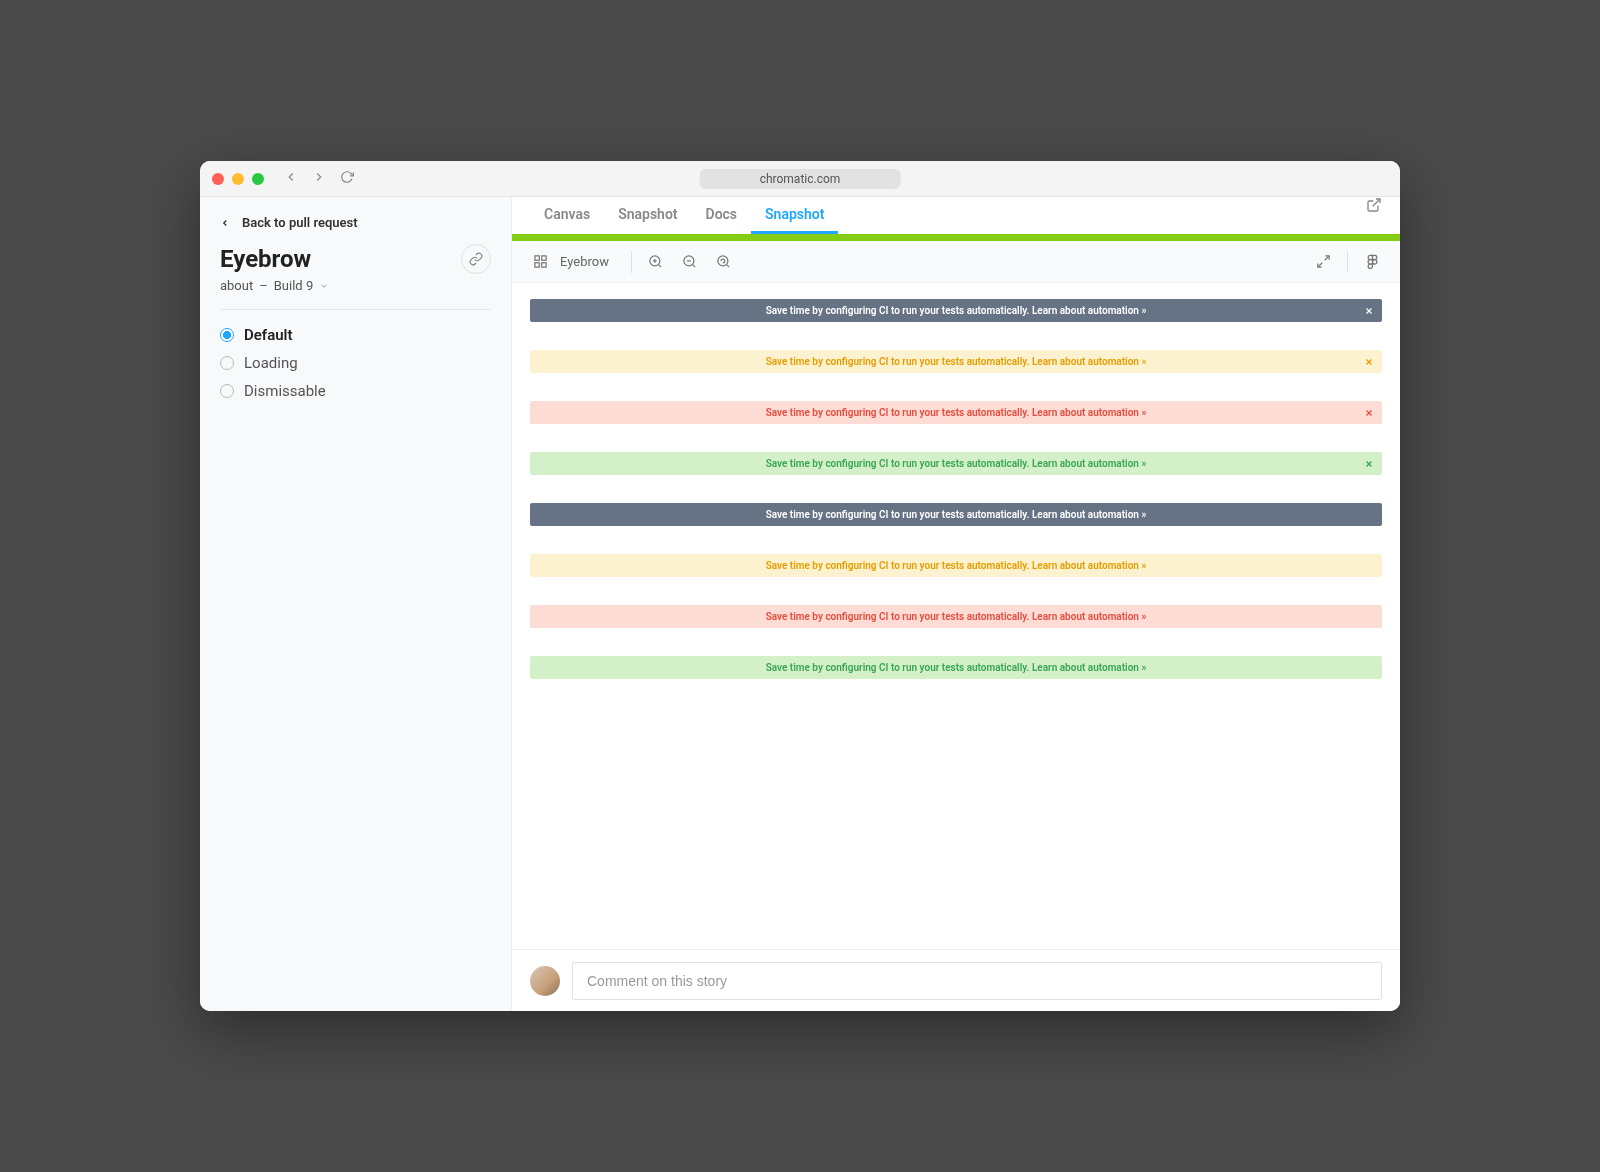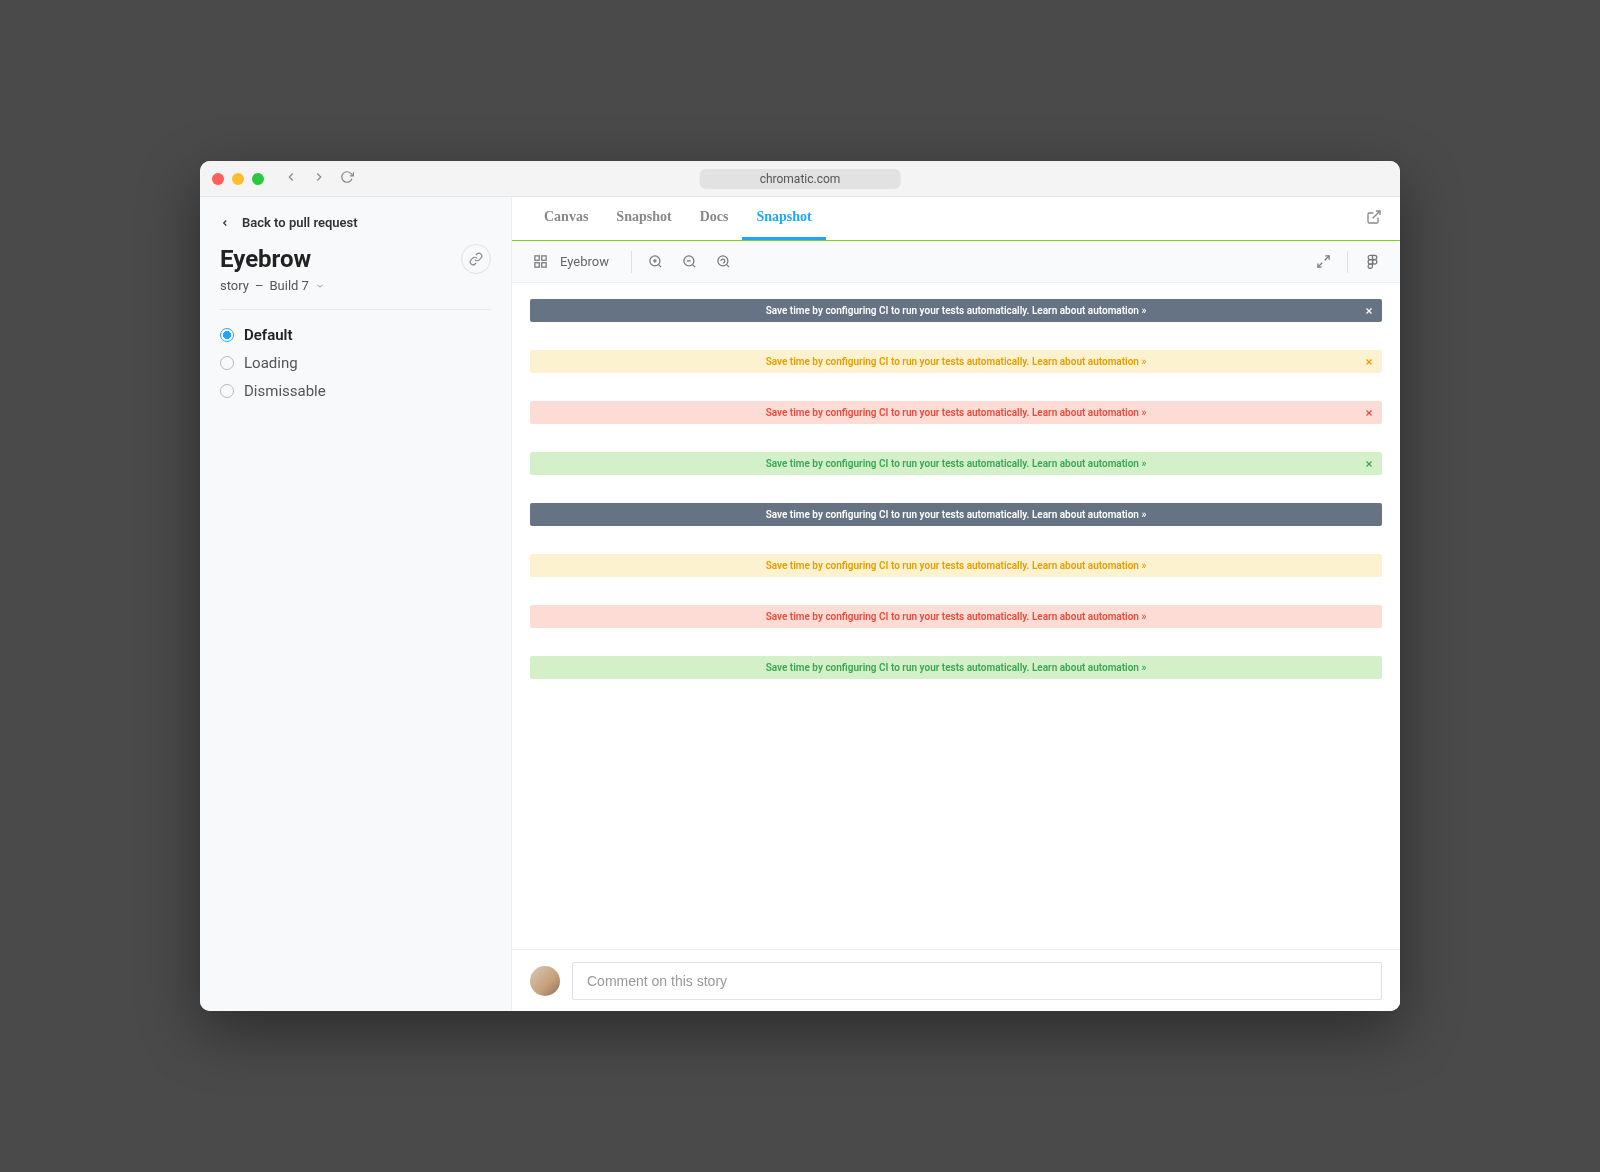--- a/index.html
+++ b/index.html
@@ -130,25 +130,23 @@
   
   .main {
     flex: 1;
     display: flex;
     flex-direction: column;
     min-width: 0;
     background: #fff;
   }
   .tabs {
     display: flex;
-    align-items: center;
     padding: 0 18px;
-    border-bottom: 1px solid #84cc16;
+    border-bottom: 7px solid #84cc16;
     height: 44px;
-    font-family: Liberation Serif, serif;
   }
   .tab {
     padding: 0 14px;
     height: 100%;
     display: flex;
     align-items: center;
     font-size: 14px;
     font-weight: 600;
     color: #888;
     cursor: pointer;
@@ -295,23 +293,23 @@
       <div class="title-row">
         <h1 class="page-title">Eyebrow</h1>
         <div class="link-chip">
           <svg viewBox="0 0 24 24" fill="none" stroke="currentColor" stroke-width="2">
               <path d="M10 13a5 5 0 0 0 7.54.54l3-3a5 5 0 0 0-7.07-7.07l-1.72 1.71"></path>
               <path d="M14 11a5 5 0 0 0-7.54-.54l-3 3a5 5 0 0 0 7.07 7.07l1.71-1.71"></path>
             </svg>
         </div>
       </div>
       <div class="breadcrumb">
-        <span>story</span>
+        <span>about</span>
         <span>–</span>
-        <span>Build 7</span>
+        <span>Build 9</span>
         <svg viewBox="0 0 24 24" fill="none" stroke="currentColor" stroke-width="2">
             <path d="M6 9l6 6 6-6"></path>
           </svg>
       </div>
       <div class="divider"></div>
       <div class="story-list">
         <div class="story-item active">
           <span class="radio"></span>
           <span>Default</span>
         </div>

